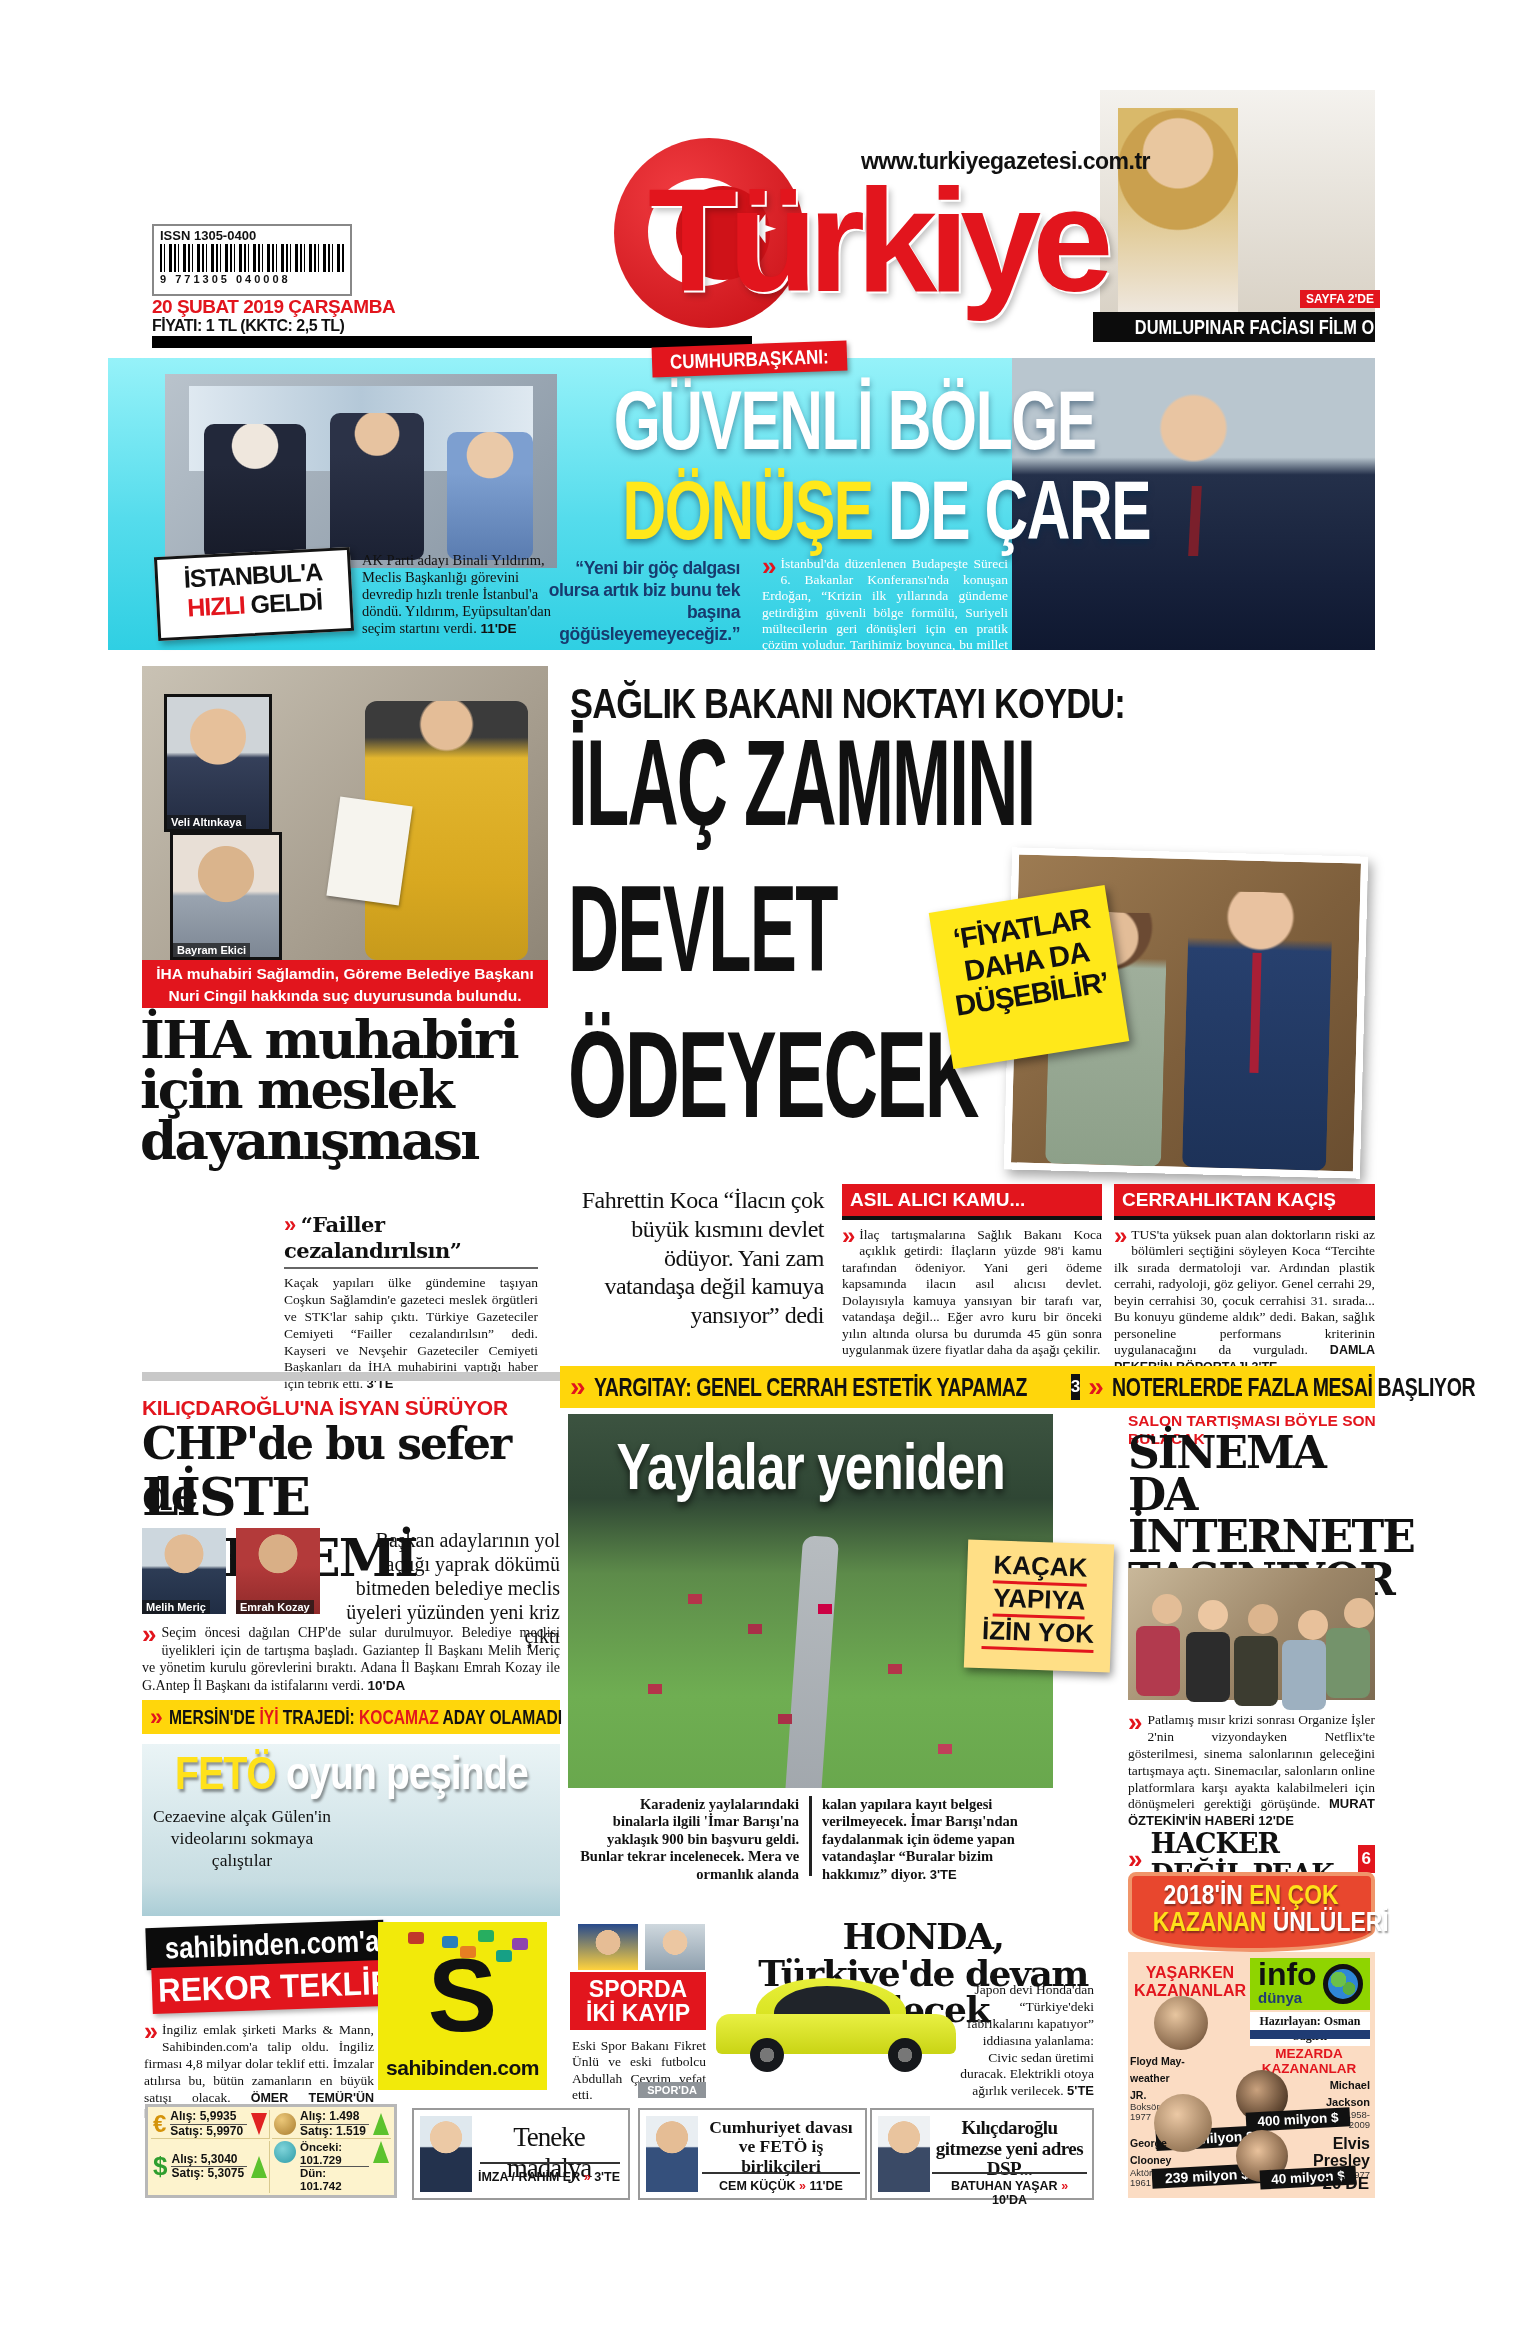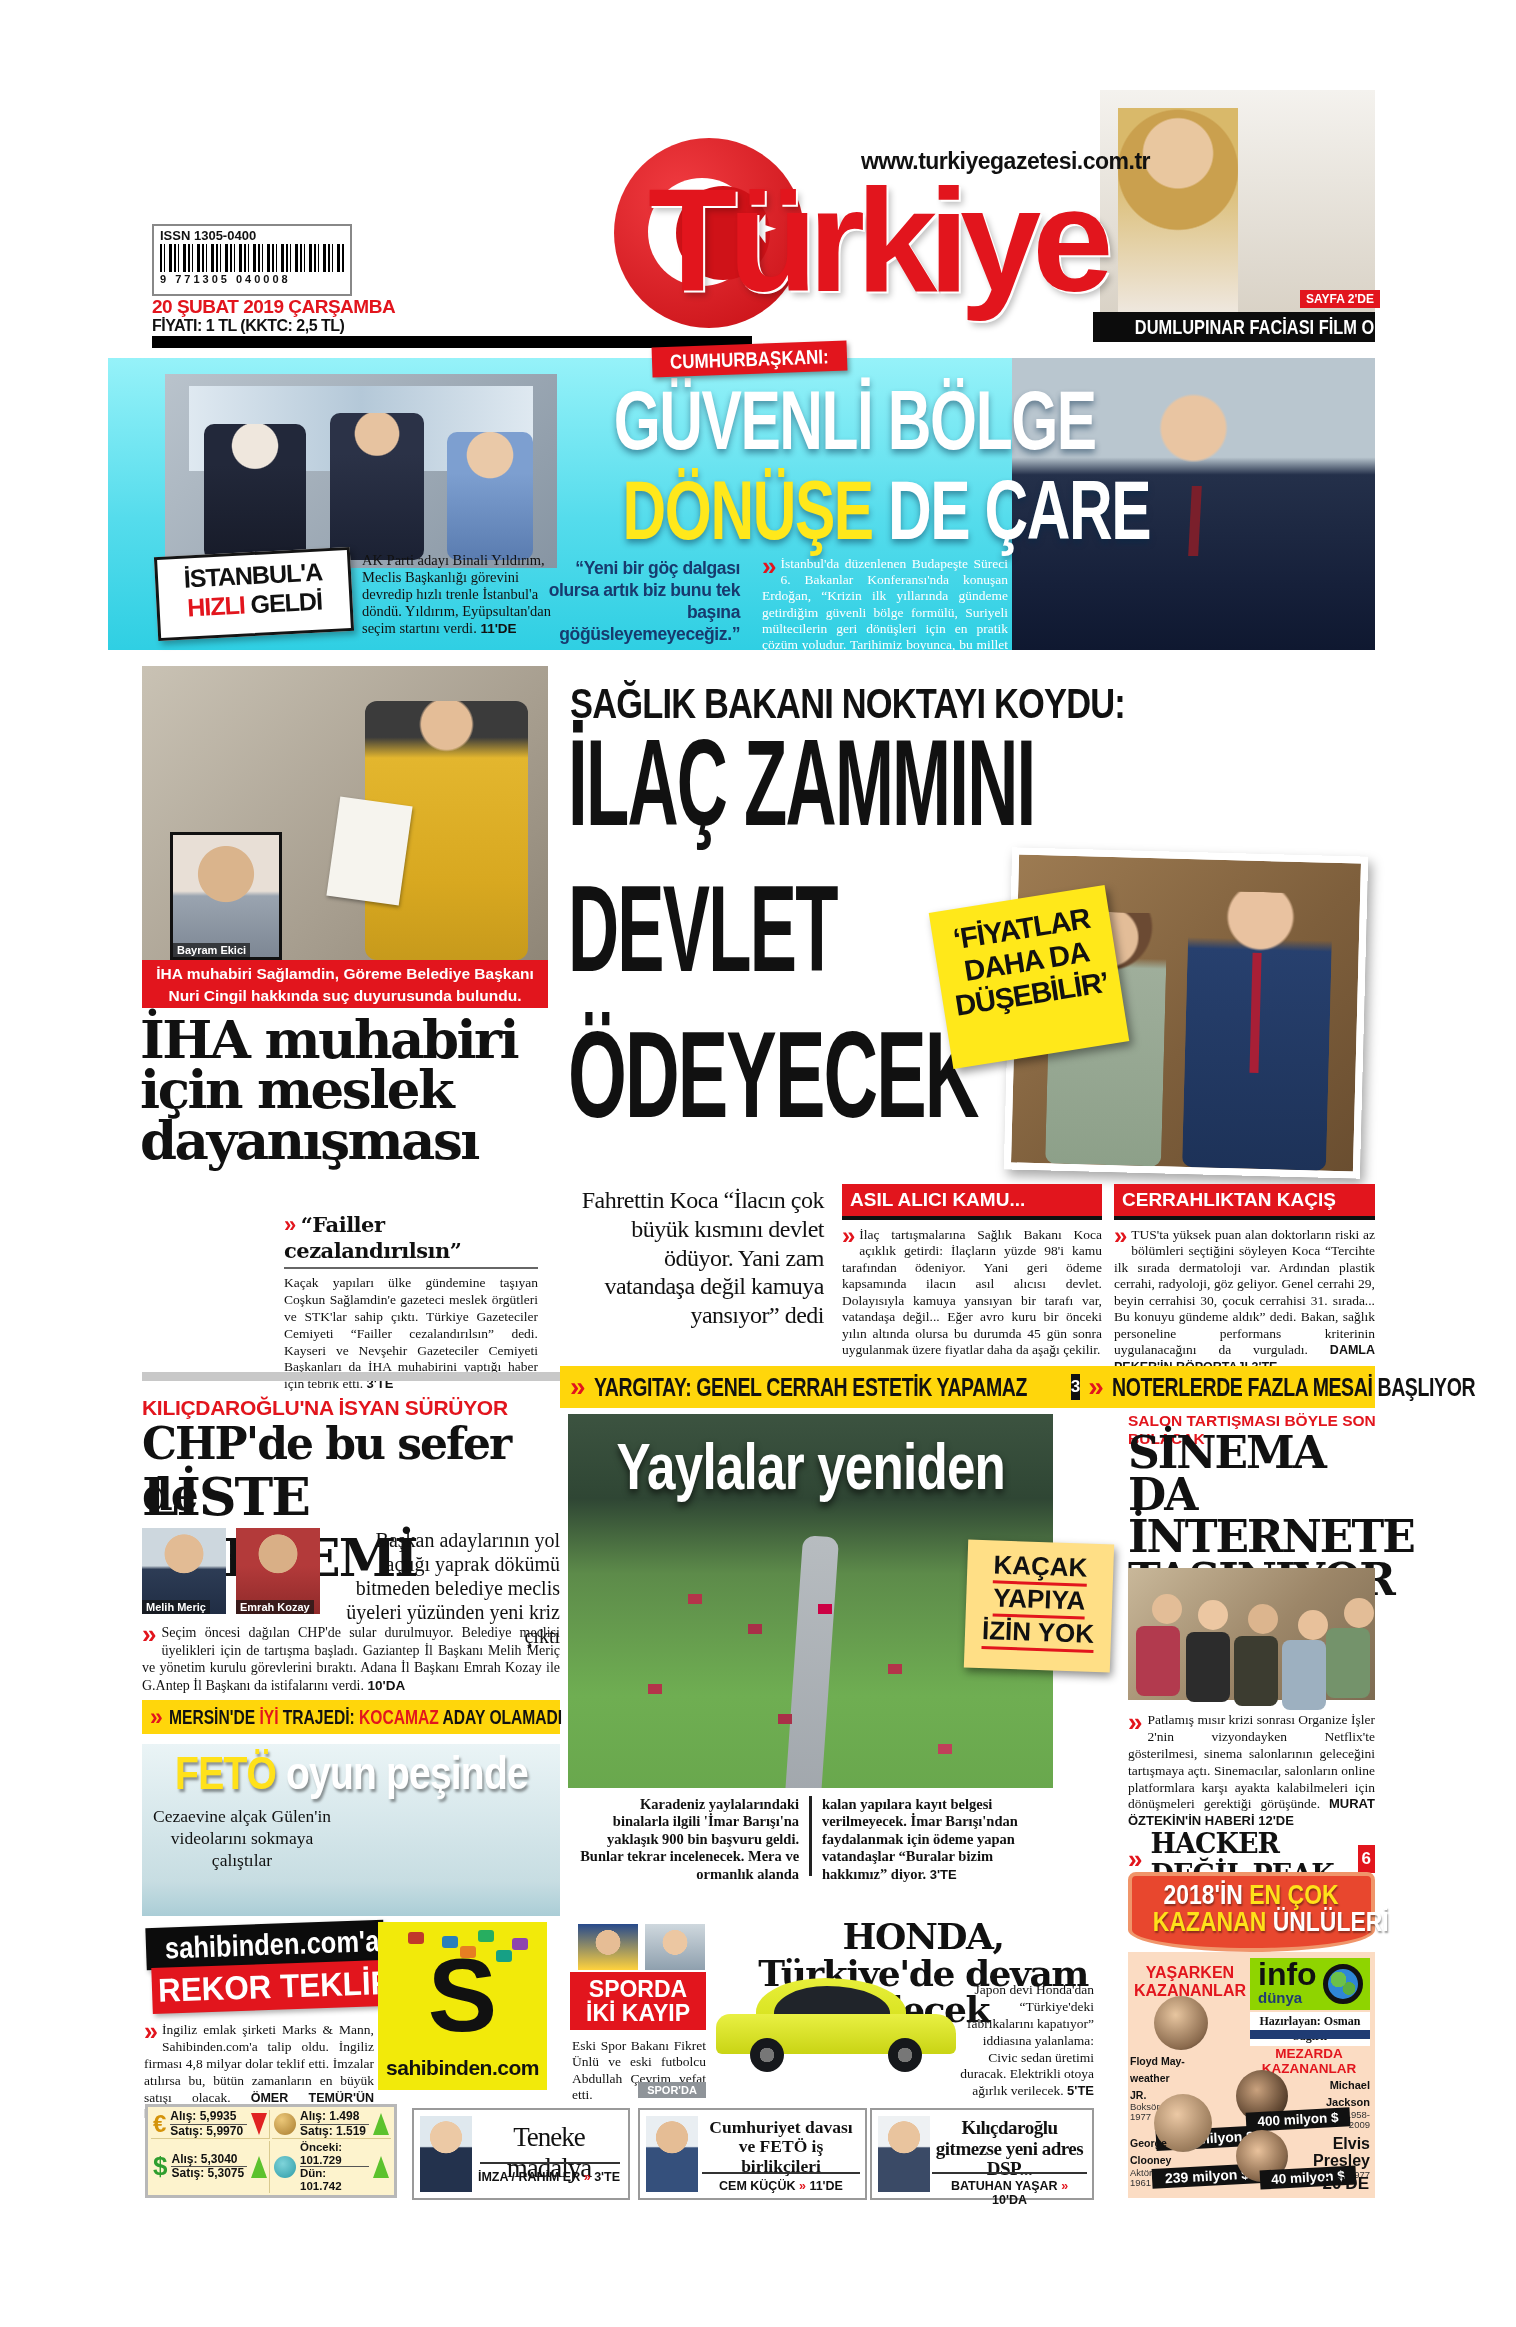--- a/index.html
+++ b/index.html
@@ -95,20 +95,23 @@
     <span class="chev" style="float:left;font-size:26px;line-height:20px;margin-right:4px;">»</span>
     <span>İstanbul'da düzenlenen Budapeşte Süreci 6. Bakanlar Konferansı'nda konuşan Erdoğan, “Krizin ilk yıllarında gündeme getirdiğim güvenli bölge formülü, Suriyeli mültecilerin geri dönüşleri için en pratik çözüm yoludur. Tarihimiz boyunca, bu millet hiçbir zaman, hiçbir etnik unsura soykırımda bulunmadı” dedi. </span><b style="font-family:'Liberation Sans',sans-serif;">10'DA</b>
   </div>
   <div class="abs" style="left:1012px;top:358px;width:363px;height:292px;background:radial-gradient(circle at 50% 24%,#e9c5a2 0 11%,transparent 12%),linear-gradient(180deg,#b9c6cf 34%,#24304a 40%,#16203a 78%,#0f1830);z-index:2;">
     <div class="abs" style="left:49%;top:44%;width:10px;height:70px;background:#7a1f2b;transform:skewX(-3deg);"></div>
   </div>
 
   <div class="abs" style="left:142px;top:666px;width:406px;height:294px;background:linear-gradient(135deg,#c9c2b4,#a89f90 60%,#8f8677);">
     <div class="abs" style="left:55%;top:12%;width:40%;height:88%;background:radial-gradient(circle at 50% 9%,#e4bd97 0 10%,transparent 11%),linear-gradient(180deg,#3b3b3b 14%,#e3b62e 22%,#d8a820 70%,#c79a1c);border-radius:12px;"></div>
     <div class="abs" style="left:47%;top:46%;width:18%;height:34%;background:#f6f4ee;transform:rotate(8deg);box-shadow:1px 2px 4px rgba(0,0,0,.35);"></div>
+    <div class="abs" style="left:22px;top:28px;width:102px;height:132px;border:3px solid #111;background:radial-gradient(circle at 50% 30%,#e6c09a 0 26%,transparent 27%),linear-gradient(180deg,#cfd4d8 42%,#35405a 46%,#232c42);">
+      <span class="lbl">Veli Altınkaya</span>
+    </div>
     <div class="abs" style="left:28px;top:166px;width:106px;height:122px;border:3px solid #111;background:radial-gradient(circle at 50% 32%,#dab48c 0 28%,transparent 29%),linear-gradient(180deg,#e8dfd6 46%,#9aa4b0 50%,#7d8794);">
       <span class="lbl">Bayram Ekici</span>
     </div>
   </div>
   <div class="abs ctr w9" style="left:142px;top:960px;width:406px;height:48px;background:#e2151d;color:#fff;font-size:15.5px;line-height:1.4;padding:3px 14px;box-sizing:border-box;">İHA muhabiri Sağlamdin, Göreme Belediye Başkanı Nuri Cingil hakkında suç duyurusunda bulundu.</div>
   <div class="abs slab" style="left:140px;top:1014px;width:420px;font-weight:700;font-size:53px;line-height:.95;letter-spacing:-2.5px;">İHA muhabiri için meslek dayanışması</div>
   <div class="abs" style="left:284px;top:1212px;width:254px;">
     <div style="border-bottom:2px solid #666;padding-bottom:4px;">
       <span class="chev" style="font-size:22px;">»</span>
       <span class="slab" style="font-weight:700;font-size:21px;letter-spacing:-0.5px;">“Failler cezalandırılsın”</span>
@@ -348,21 +351,21 @@
       <span class="upar"></span>
     </div>
     <div style="display:flex;align-items:center;gap:4px;border-right:1px solid #d9c98e;padding:0 2px;">
       <span style="font-weight:900;font-size:26px;color:#2f9e2f;">$</span>
       <span style="flex:1;line-height:1.1;">
         <b style="font-size:12px;display:block;border-bottom:1px solid #555;">Alış: 5,3040</b>
         <b style="font-size:12px;display:block;">Satış: 5,3075</b>
       </span>
       <span class="upar"></span>
     </div>
-    <div style="display:flex;align-items:center;gap:4px;padding:0 2px;">
+    <div style="display:flex;align-items:flex-start;gap:4px;padding:0 2px;">
       <span style="width:22px;height:22px;border-radius:50%;background:radial-gradient(circle at 40% 35%,#7fd4da,#2d9aa6);display:inline-block;"></span>
       <span style="flex:1;line-height:1.1;">
         <b style="font-size:11.5px;display:block;border-bottom:1px solid #555;">Önceki: 101.729</b>
         <b style="font-size:11.5px;display:block;">Dün: 101.742</b>
       </span>
       <span class="upar"></span>
     </div>
   </div>
 
   <div class="card" style="left:412px;top:2108px;width:214px;height:88px;">

